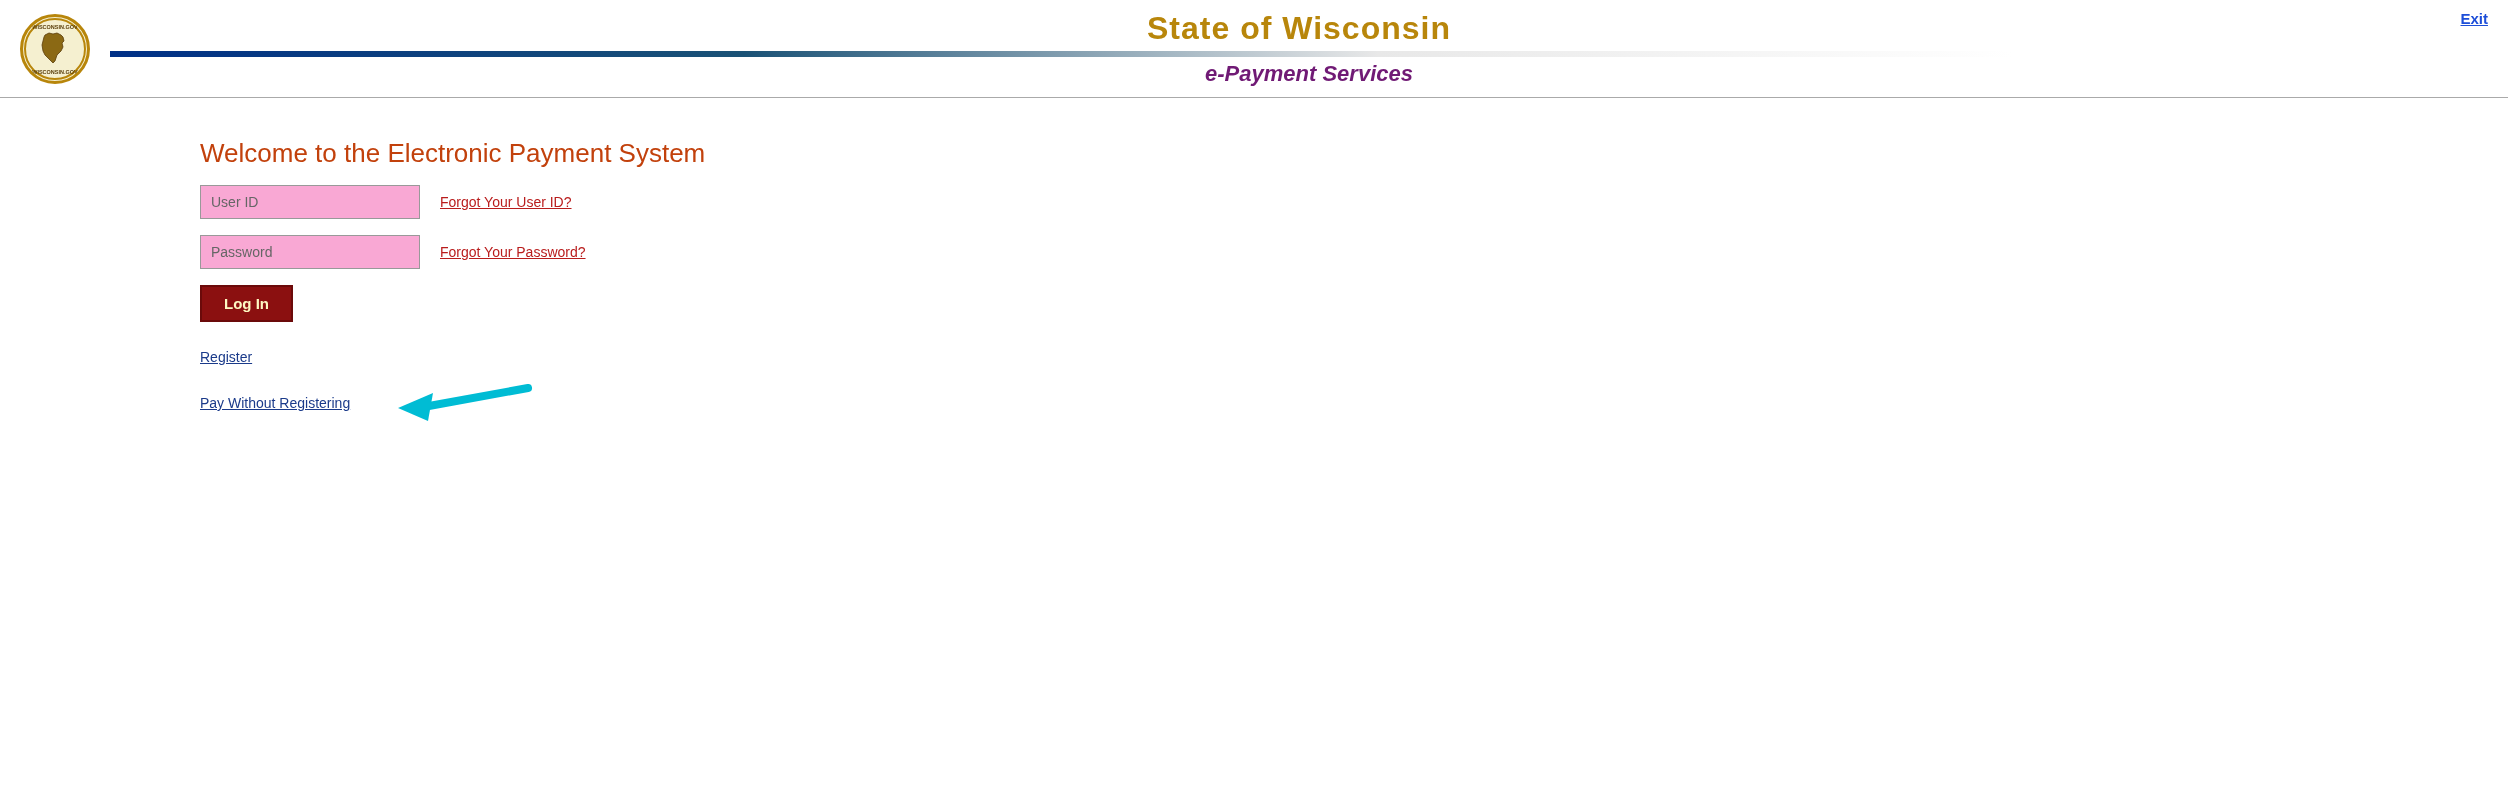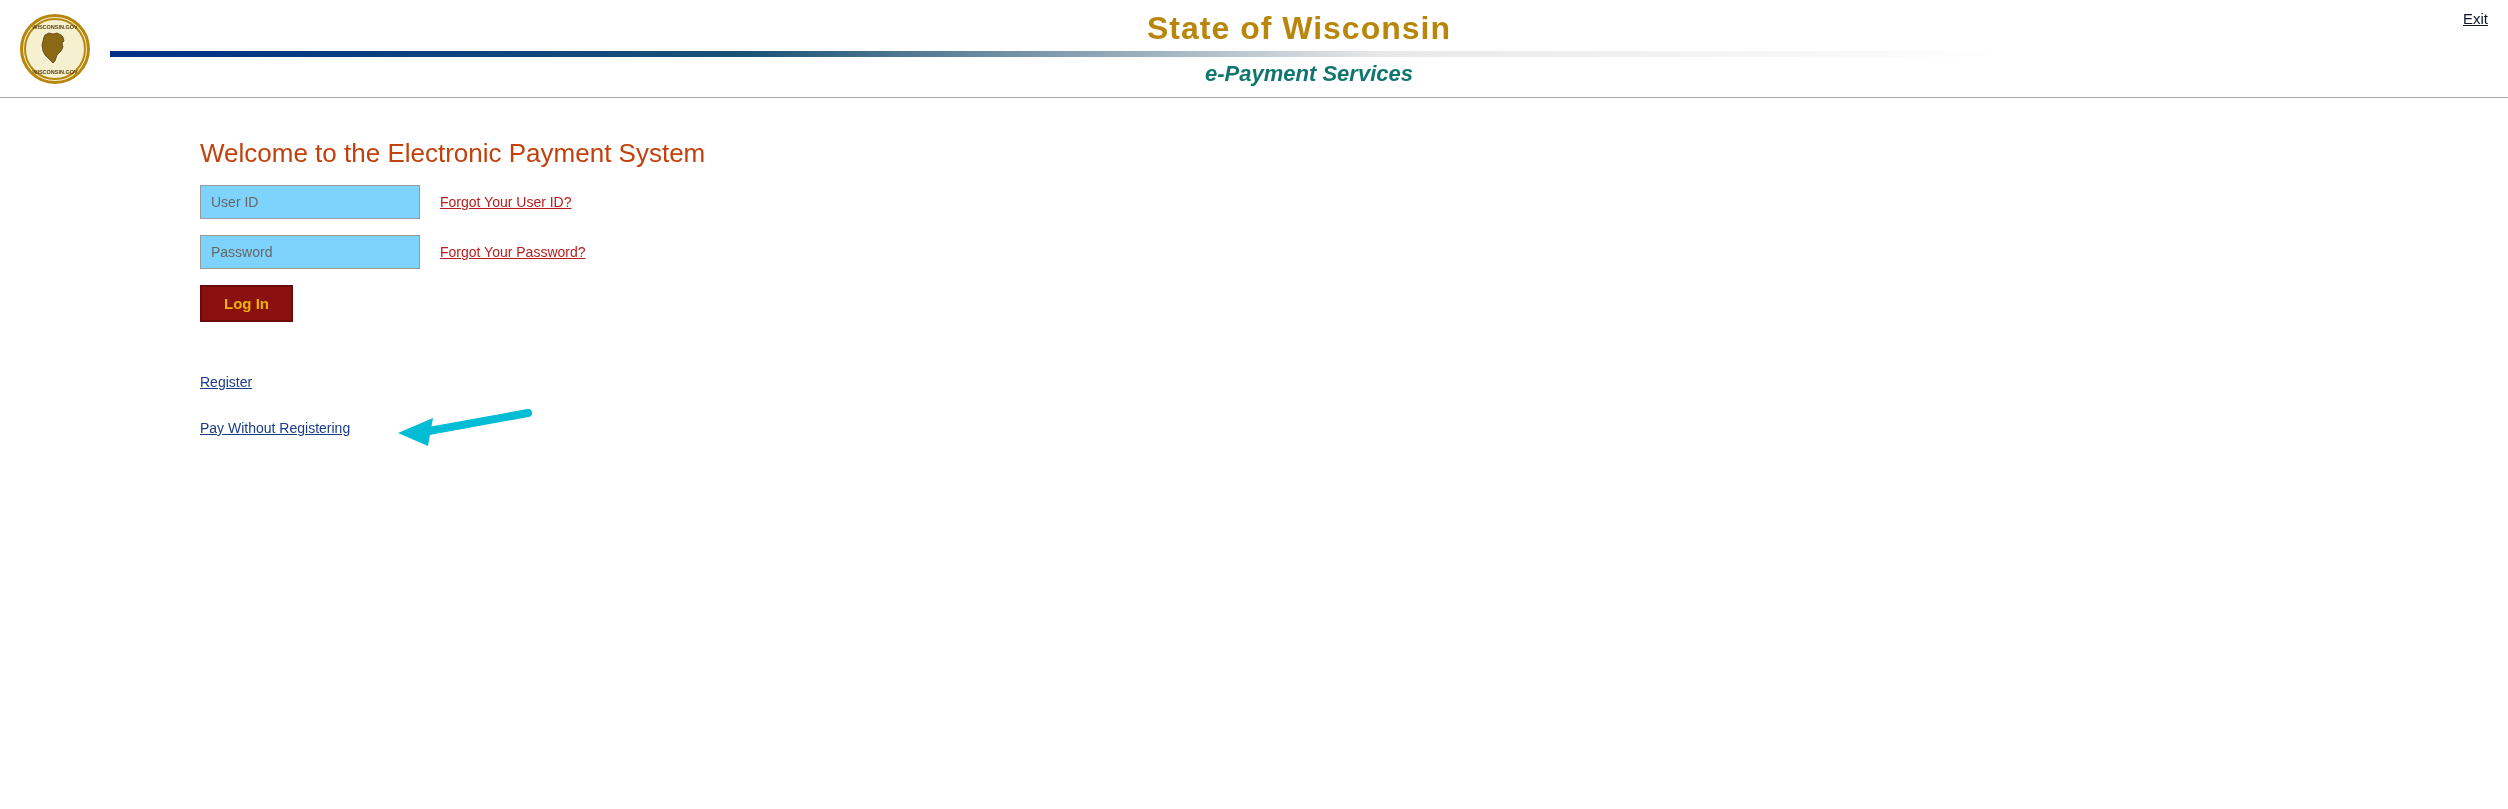--- a/index.html
+++ b/index.html
@@ -58,32 +58,32 @@
 
     .divider-bar {
       height: 6px;
       background: linear-gradient(to right, #003087, #1a5276, #e8e8e8, #fff);
       width: 80%;
       margin: 4px 0;
     }
 
     .subtitle {
       font-size: 22px;
-      color: #0f766e;
+      color: #701a75;
       font-style: italic;
       font-weight: bold;
       padding-left: 20px;
     }
 
     .exit-link {
       position: absolute;
       top: 10px;
       right: 20px;
-      color: #0f172a;
-      font-weight: normal;
+      color: #1d4ed8;
+      font-weight: bold;
       font-size: 15px;
       text-decoration: underline;
       cursor: pointer;
     }
 
     .header-separator {
       border: none;
       border-top: 1px solid #aaa;
       margin: 10px 0;
     }
@@ -119,43 +119,43 @@
       margin-bottom: 16px;
       gap: 20px;
     }
 
     .form-input {
       width: 220px;
       padding: 8px 10px;
       border: 1px solid #999;
       font-size: 14px;
       color: #666;
-      background: #7dd3fc;
+      background: #f9a8d4;
     }
 
     .form-input::placeholder {
       color: #666;
     }
 
     .form-link {
       color: #b91c1c;
       text-decoration: underline;
       font-size: 14px;
       cursor: pointer;
     }
 
     .login-btn {
       background: #8b1010;
-      color: #eab308;
+      color: #fef9c3;
       font-size: 15px;
       font-weight: bold;
       padding: 8px 22px;
       border: 2px solid #6b0a0a;
       cursor: pointer;
-      margin-bottom: 28px;
+      margin-bottom: 3px;
     }
 
     .links-section {
       display: flex;
       flex-direction: column;
       gap: 8px;
       position: relative;
       margin-top: 24px;
     }
 

